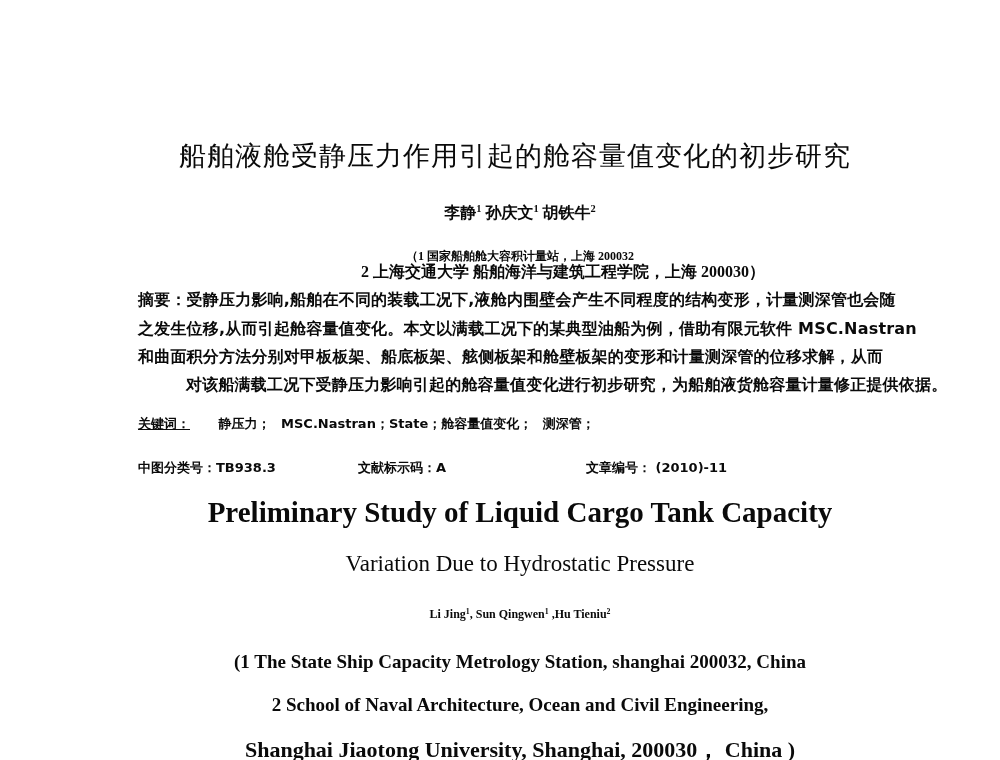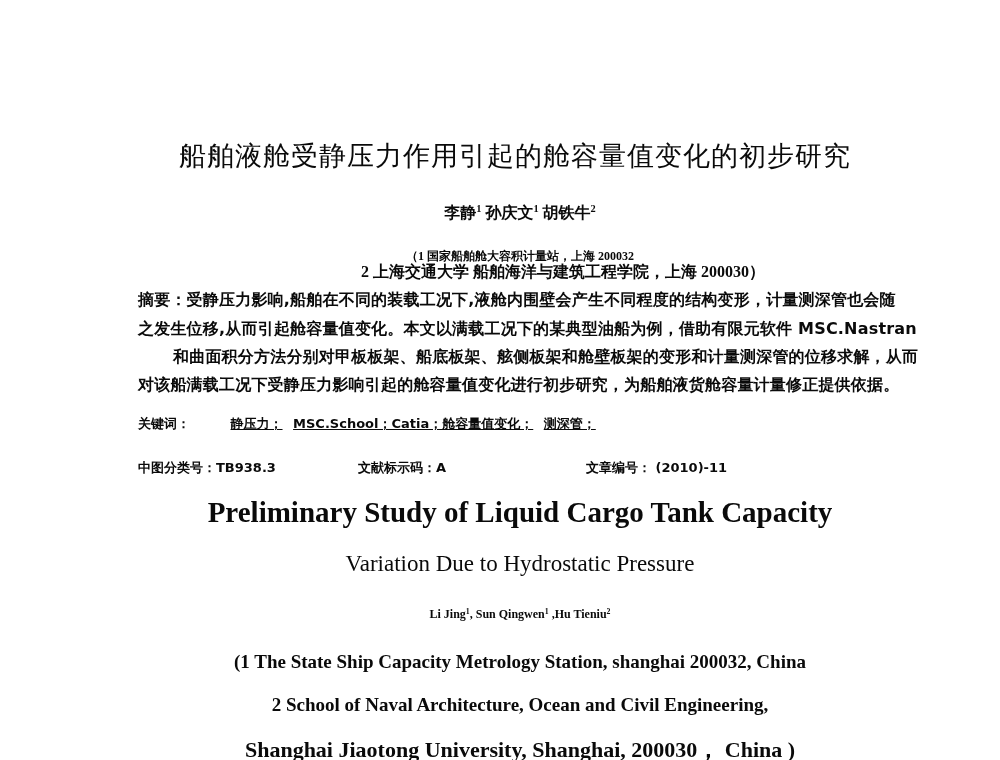--- a/index.html
+++ b/index.html
@@ -9,25 +9,25 @@
   .sans { font-family: "DejaVu Sans", "Liberation Sans", sans-serif; }
   .center { left:0; width:1000px; text-align:center; }
   #title { top:120px; font-size:27px; letter-spacing:1px; font-weight:normal;padding-left:15px; }
   #authors-cn { top:203px; font-size:16px; font-weight:bold; }
   #aff-cn-1 { top:235px; font-size:12px; font-weight:bold;margin-top:13px; }
   #aff-cn-2 { top:262px; font-size:16px; font-weight:bold;margin-left:43px; }
   sup { font-size:0.65em; vertical-align:0.55em; }
   .abstract-line { left:138px; width:722px; font-size:16px; font-weight:bold; letter-spacing:0.2px; text-align:justify; text-align-last:justify; }
   #abs1 { top:290px; }
   #abs2 { top:319px; }
-  #abs3 { top:347px;margin-left:35px; }
-  #abs4 { top:375px; }
+  #abs3 { top:347px; }
+  #abs4 { top:375px;margin-left:48px; }
   #keywords { top:415px; left:138px; font-size:13px; font-weight:bold; }
-  #keywords .kw-label { margin-right:36px; }
-  #keywords .kw { margin-right:6px;text-decoration:underline; }
+  #keywords .kw-label { margin-right:24px;text-decoration:underline; }
+  #keywords .kw { margin-right:6px; }
   #classrow { top:459px; left:138px; font-size:13px; font-weight:bold; width:600px; }
   #classrow .f { position:absolute; }
   #en-title-1 { top:496px; font-size:29px; font-weight:bold; }
   #en-title-2 { top:551px; font-size:23px; font-weight:normal; }
   #en-authors { top:607px; font-size:12px; font-weight:bold; }
   #en-aff-1 { top:651px; font-size:19px; font-weight:bold; }
   #en-aff-2 { top:694px; font-size:19px; font-weight:bold; }
   #en-aff-3 { top:735px; font-size:22px; font-weight:bold; }
 </style>
 </head>
@@ -47,21 +47,21 @@
 <div>
   <div id="abs1" class="abs abstract-line sans">摘要：受静压力影响,船舶在不同的装载工况下,液舱内围壁会产生不同程度的结构变形，计量测深管也会随</div>
   <div id="abs2" class="abs abstract-line sans">之发生位移,从而引起舱容量值变化。本文以满载工况下的某典型油船为例，借助有限元软件 MSC.Nastran</div>
   <div id="abs3" class="abs abstract-line sans">和曲面积分方法分别对甲板板架、船底板架、舷侧板架和舱壁板架的变形和计量测深管的位移求解，从而</div>
   <div id="abs4" class="abs abstract-line sans">对该船满载工况下受静压力影响引起的舱容量值变化进行初步研究，为船舶液货舱容量计量修正提供依据。</div>
 </div>
 
 <div id="keywords" class="abs sans">
   <span class="kw-label">关键词：</span>
   <span class="kw">静压力；</span>
-  <span class="kw">MSC.School；Catia；舱容量值变化；</span>
+  <span class="kw">MSC.Nastran；State；舱容量值变化；</span>
   <span class="kw">测深管；</span>
 </div>
 
 <div id="classrow" class="abs sans">
   <span class="f" style="left:0;">中图分类号：TB938.3</span>
   <span class="f" style="left:220px;">文献标示码：A</span>
   <span class="f" style="left:400px;margin-left:48px;">文章编号：  (2010)-11</span>
 </div>
 
 <h2 id="en-title-1" class="abs center serif" style="margin:0;">Preliminary Study of Liquid Cargo Tank Capacity</h2>

